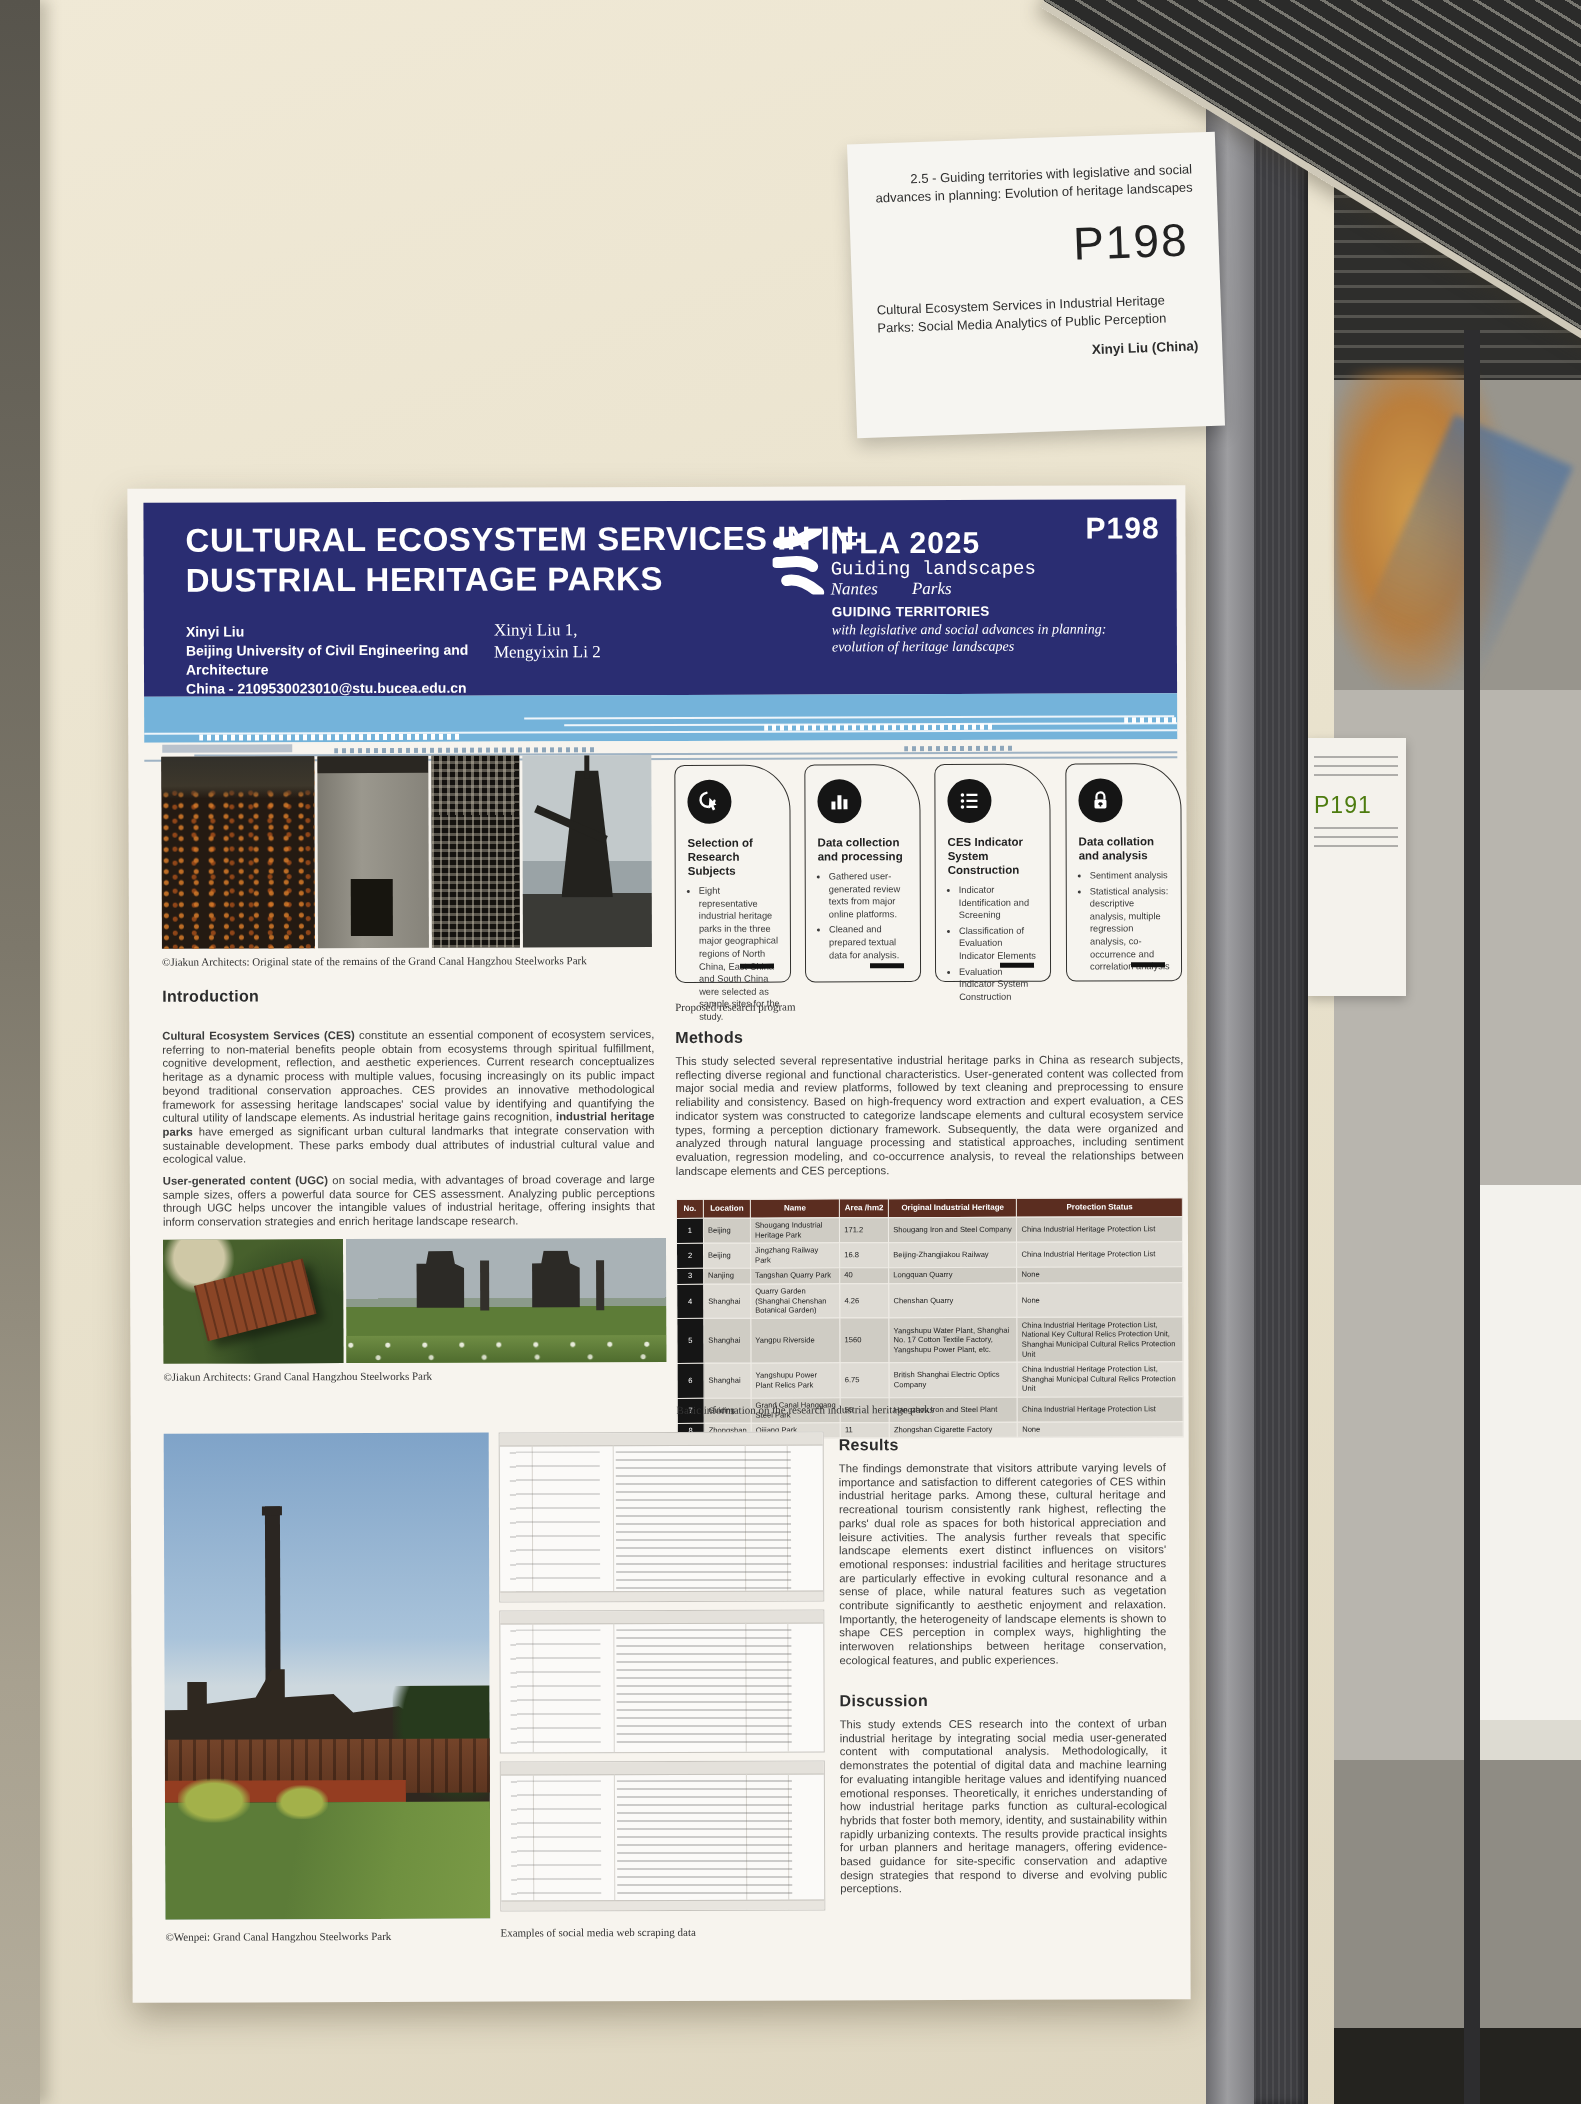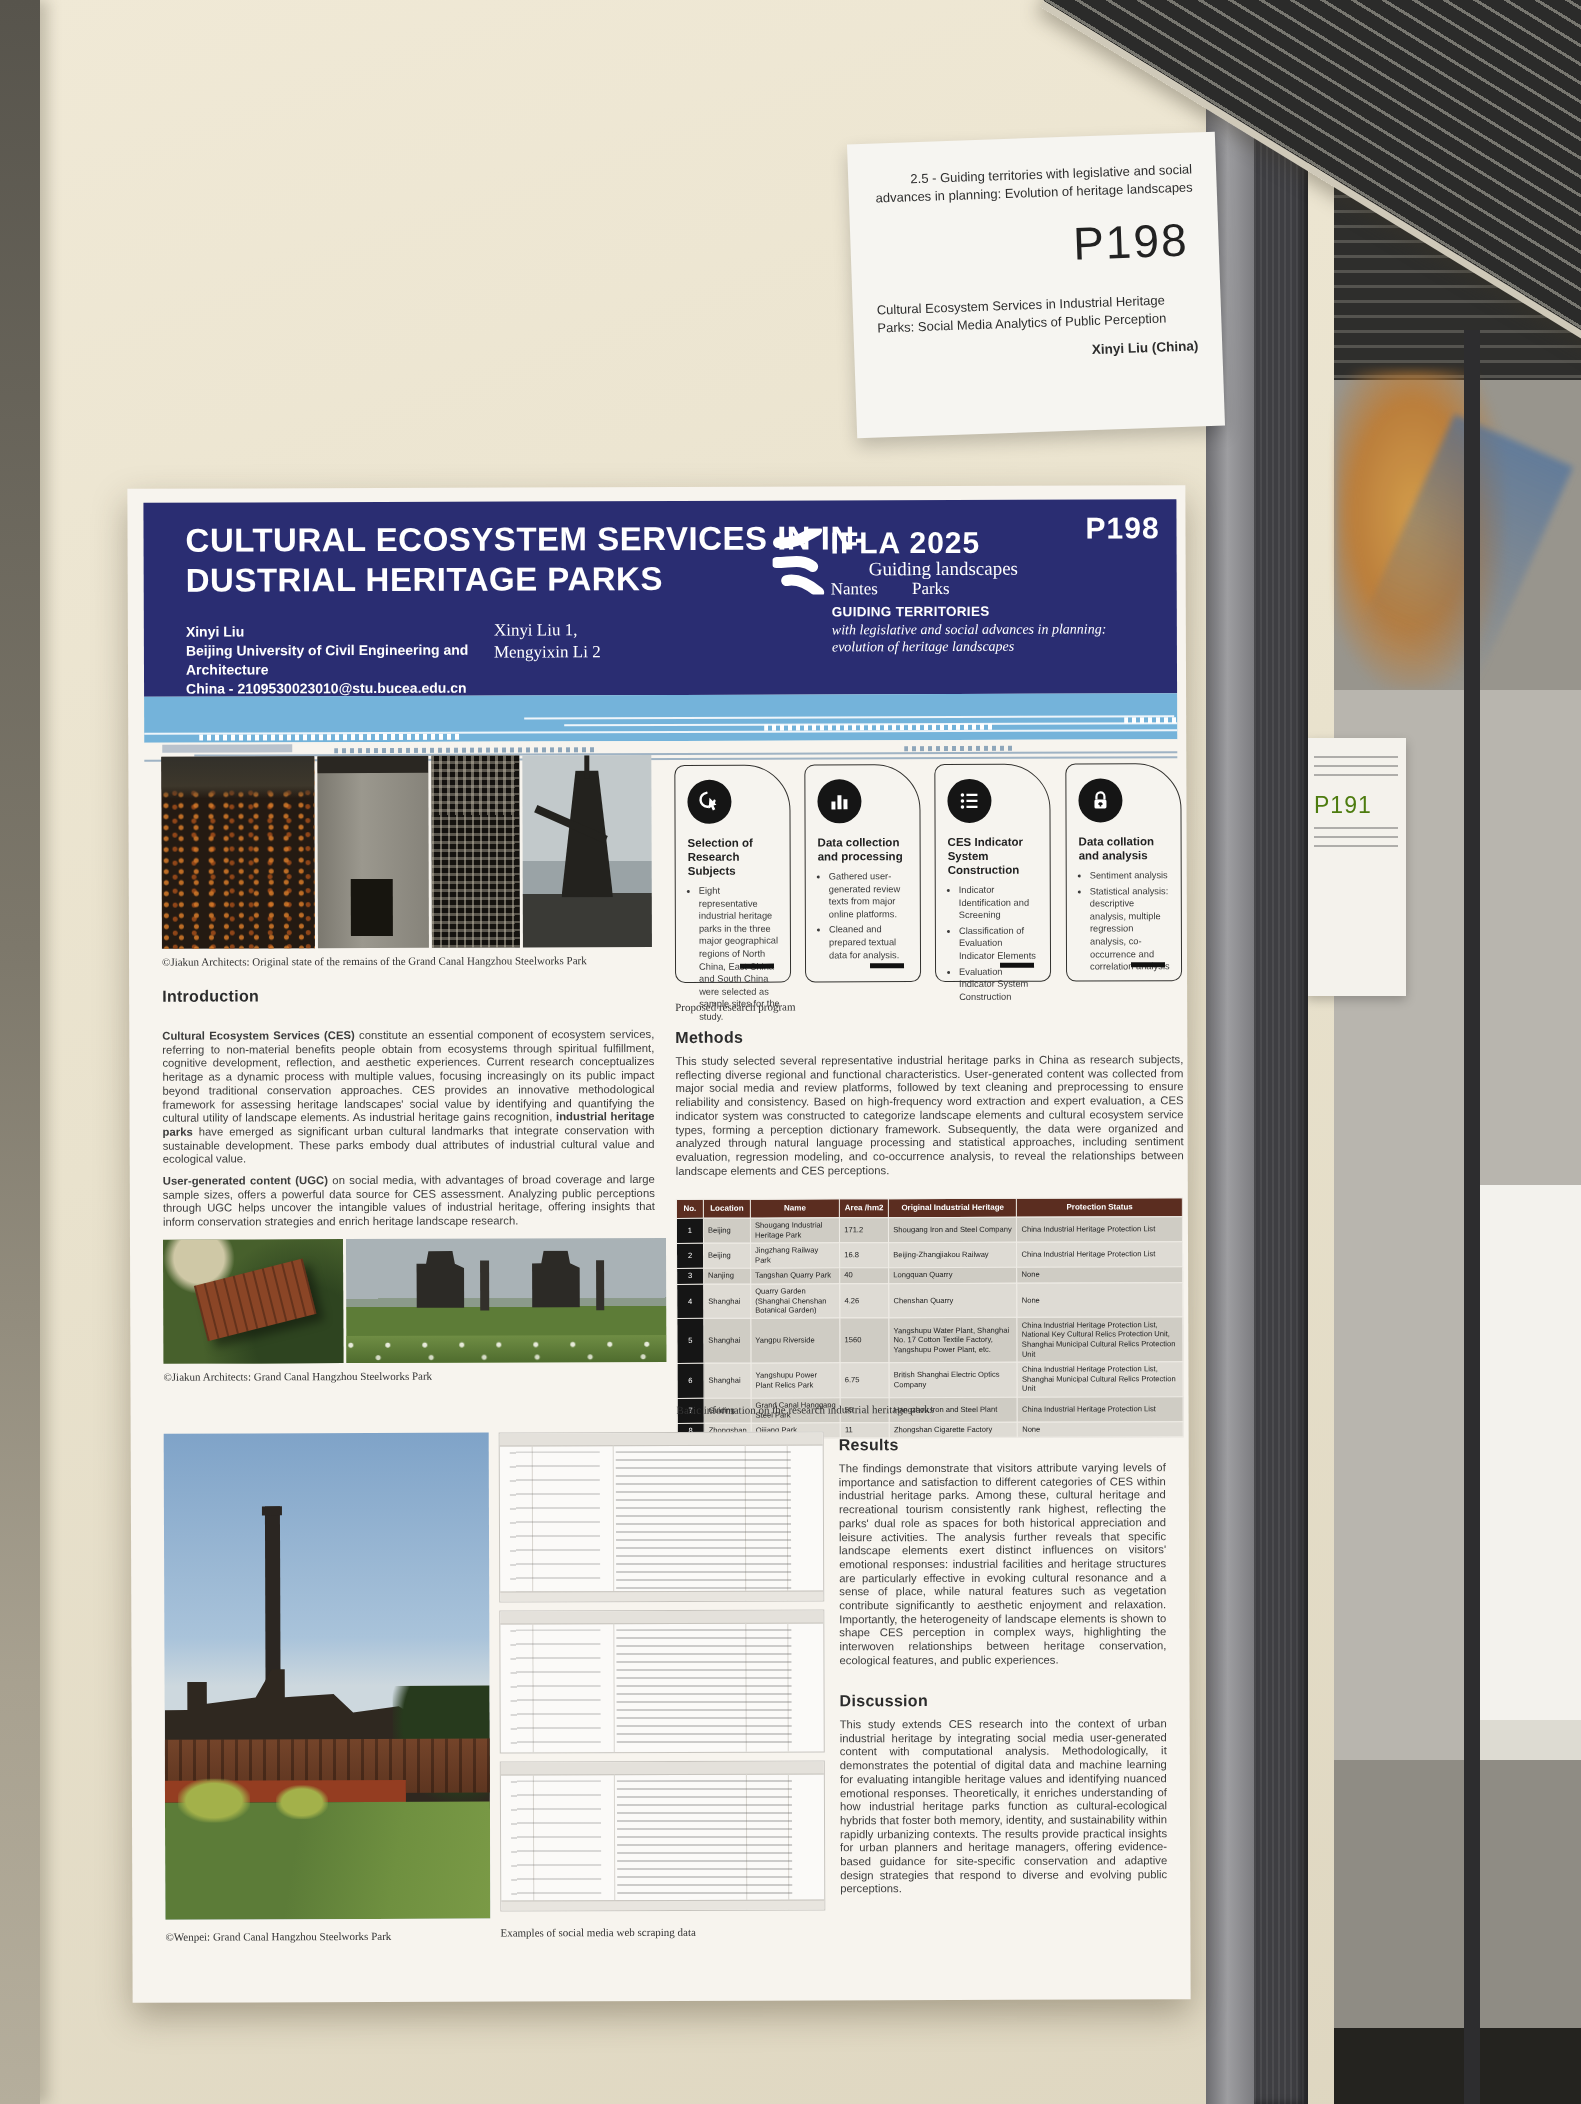--- a/index.html
+++ b/index.html
@@ -55,22 +55,22 @@
   .poster{left:130px;top:487px;width:1058px;height:1514px;background:#f7f4ee;
     transform:rotate(-0.2deg);box-shadow:0 14px 34px rgba(60,50,30,.35);}
   .hdr{left:16px;top:14px;width:1033px;height:194px;background:#2a2d72;color:#fff;}
   .hdr .title{left:42px;top:18px;font-size:33px;line-height:40px;font-weight:bold;
     letter-spacing:.5px;}
   .hdr .auth-block{left:42px;top:120px;font-size:14px;line-height:19px;font-weight:bold;}
   .hdr .serif-authors{left:350px;top:118px;font-family:"Liberation Serif",serif;
     font-size:17px;line-height:22px;}
   .hdr .ifla-text{left:687px;top:26px;}
   .hdr .ifla-name{font-size:30px;font-weight:bold;letter-spacing:1px;}
-  .hdr .ifla-tag{font-family:Liberation Serif, serif;font-size:19px;margin-top:-2px;margin-left:38px;}
-  .hdr .ifla-loc{font-family:"Liberation Serif",serif;font-size:17px;
+  .hdr .ifla-tag{font-family:Liberation Mono, monospace;font-size:19px;margin-top:-2px;}
+  .hdr .ifla-loc{font-family:"Liberation Serif",serif;font-style:italic;font-size:17px;
     display:flex;gap:34px;margin-top:-1px;}
   .hdr .pcode{left:942px;top:12px;font-size:30px;font-weight:bold;letter-spacing:1px;}
   .hdr .theme{left:688px;top:104px;width:330px;}
   .hdr .theme-t{font-size:13.5px;font-weight:bold;letter-spacing:.3px;}
   .hdr .theme-s{font-family:"Liberation Serif",serif;font-style:italic;font-size:14px;
     line-height:17px;margin-top:2px;}
   .ifla-logo{left:629px;top:28px;width:52px;height:66px;}
   .blue-band{left:16px;top:208px;width:1033px;height:46px;background:#74b3da;}
   .blue-band .wline{position:absolute;height:2px;background:#eef5fa;}
   .blue-band .comb{position:absolute;height:6px;background:

